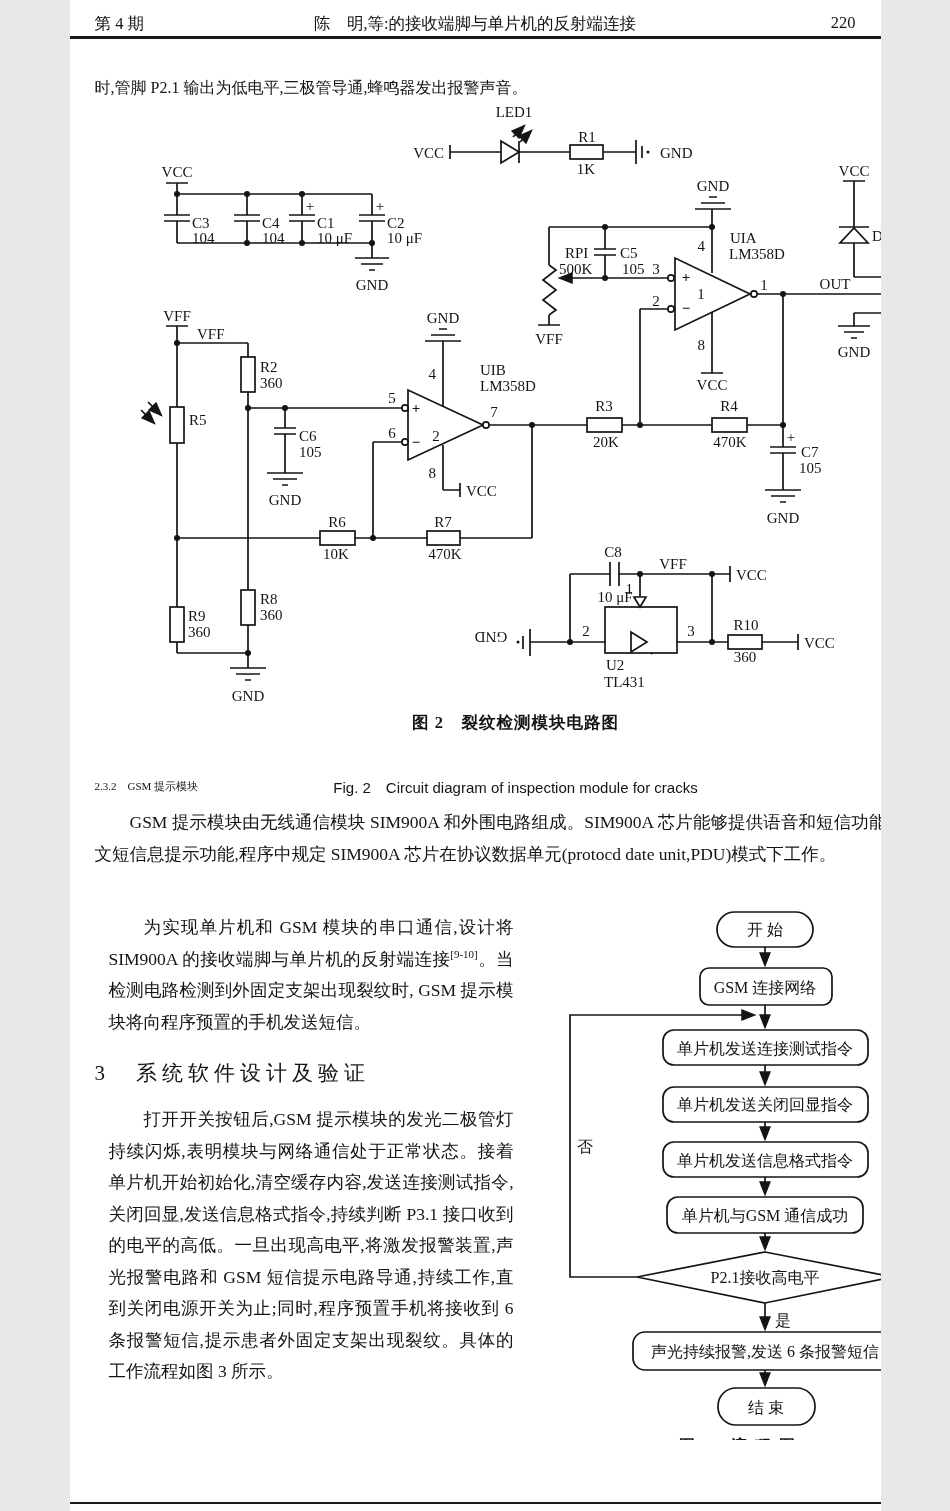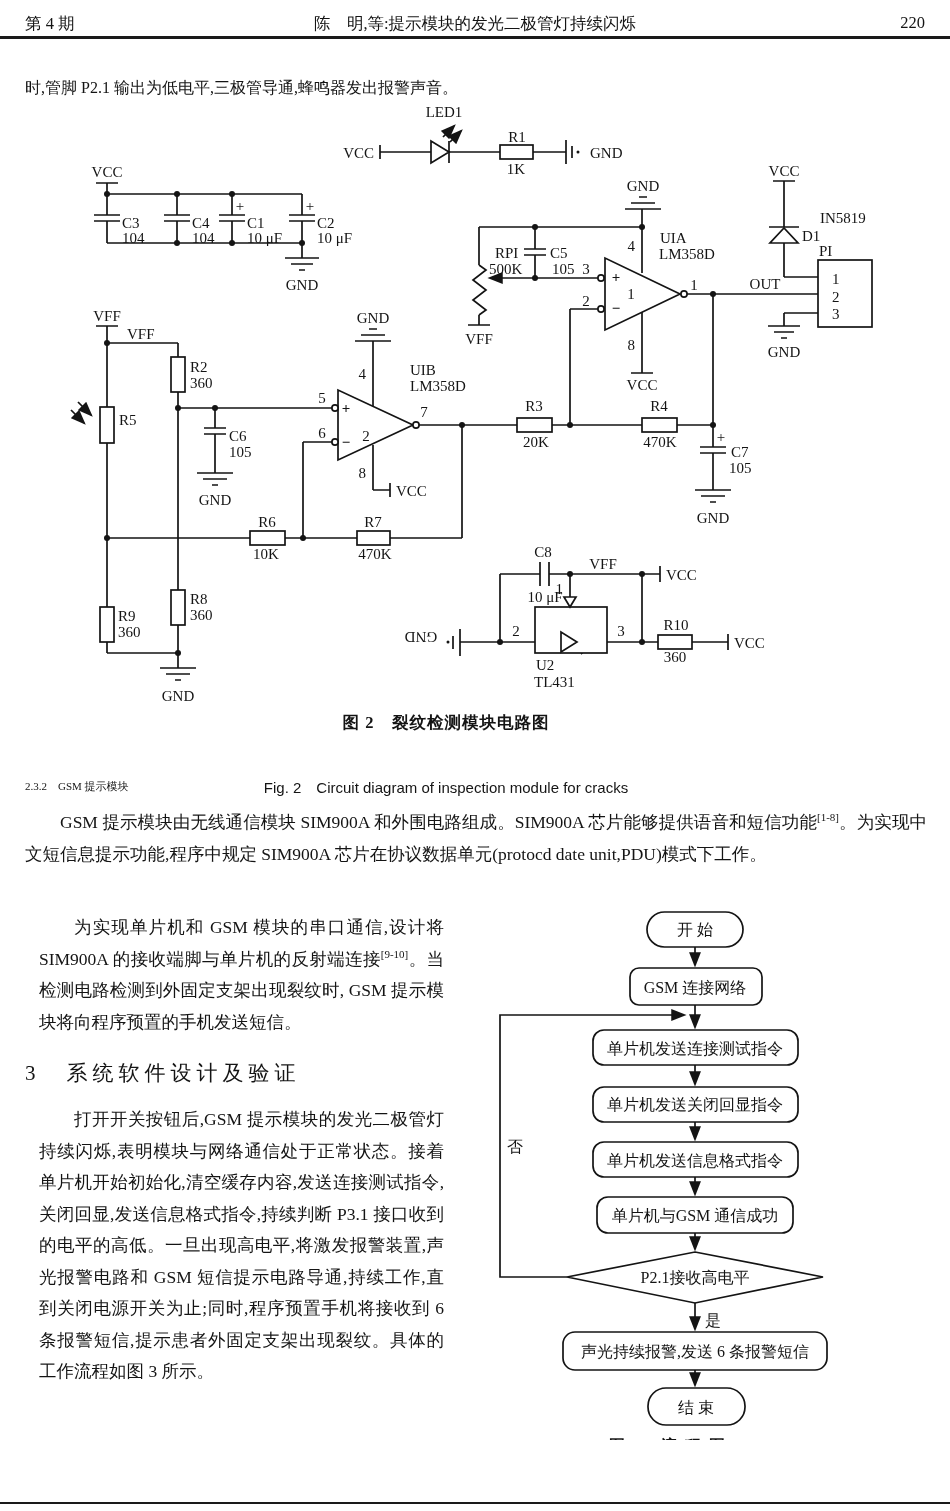--- a/index.html
+++ b/index.html
@@ -1,16 +1,16 @@
 <!DOCTYPE html>
 <html><head>
 <meta charset="utf-8">
 <style>
   html,body{margin:0;padding:0;background:#e8e8e8;}
-  .page{position:relative;width:950px;height:1511px;background:#ffffff;margin:0 auto;
+  .page{position:relative;width:811px;height:1511px;background:#ffffff;margin:0 auto;
         font-family:"Liberation Serif","DejaVu Serif",serif;color:#141414;overflow:hidden;}
   .hdr{position:absolute;top:13px;left:25px;right:25px;height:24px;font-size:16.5px;}
   .hdr .issue{position:absolute;left:0;top:0;}
   .hdr .rtitle{position:absolute;left:0;right:0;text-align:center;top:0;}
   .hdr .pageno{position:absolute;right:0;top:0;}
   .hdr-rule{position:absolute;top:36px;left:0;right:0;height:3px;background:#1a1a1a;}
   .bot-rule{position:absolute;top:1502px;left:0;right:0;height:2px;background:#1a1a1a;}
   .introline{position:absolute;top:78px;left:25px;width:902px;font-size:16px;}
   .circuit-svg{position:absolute;left:0;top:100px;}
   .figcap-zh{position:absolute;top:712px;left:0;width:892px;text-align:center;
@@ -36,21 +36,21 @@
   .part{stroke:#141414;stroke-width:1.7;fill:#ffffff;}
   .dot{fill:#141414;}
 </style>
 </head>
 <body>
 
 <div class="page">
 
   <div class="hdr">
     <span class="issue">第 4 期</span>
-    <span class="rtitle">陈　明,等:提示模块的发光二极管灯持续闪烁</span>
+    <span class="rtitle">陈　明,等:的接收端脚与单片机的反射端连接</span>
     <span class="pageno">220</span>
   </div>
   <div class="hdr-rule"></div>
 
   <div class="introline">时,管脚 P2.1 输出为低电平,三极管导通,蜂鸣器发出报警声音。</div>
 
   <svg class="circuit-svg" width="950" height="612" viewBox="0 100 950 612">
     <defs>
       <marker id="ah" markerWidth="9" markerHeight="7" refX="7.5" refY="3.5" orient="auto">
         <polygon points="0,0 9,3.5 0,7" fill="#141414"></polygon>

